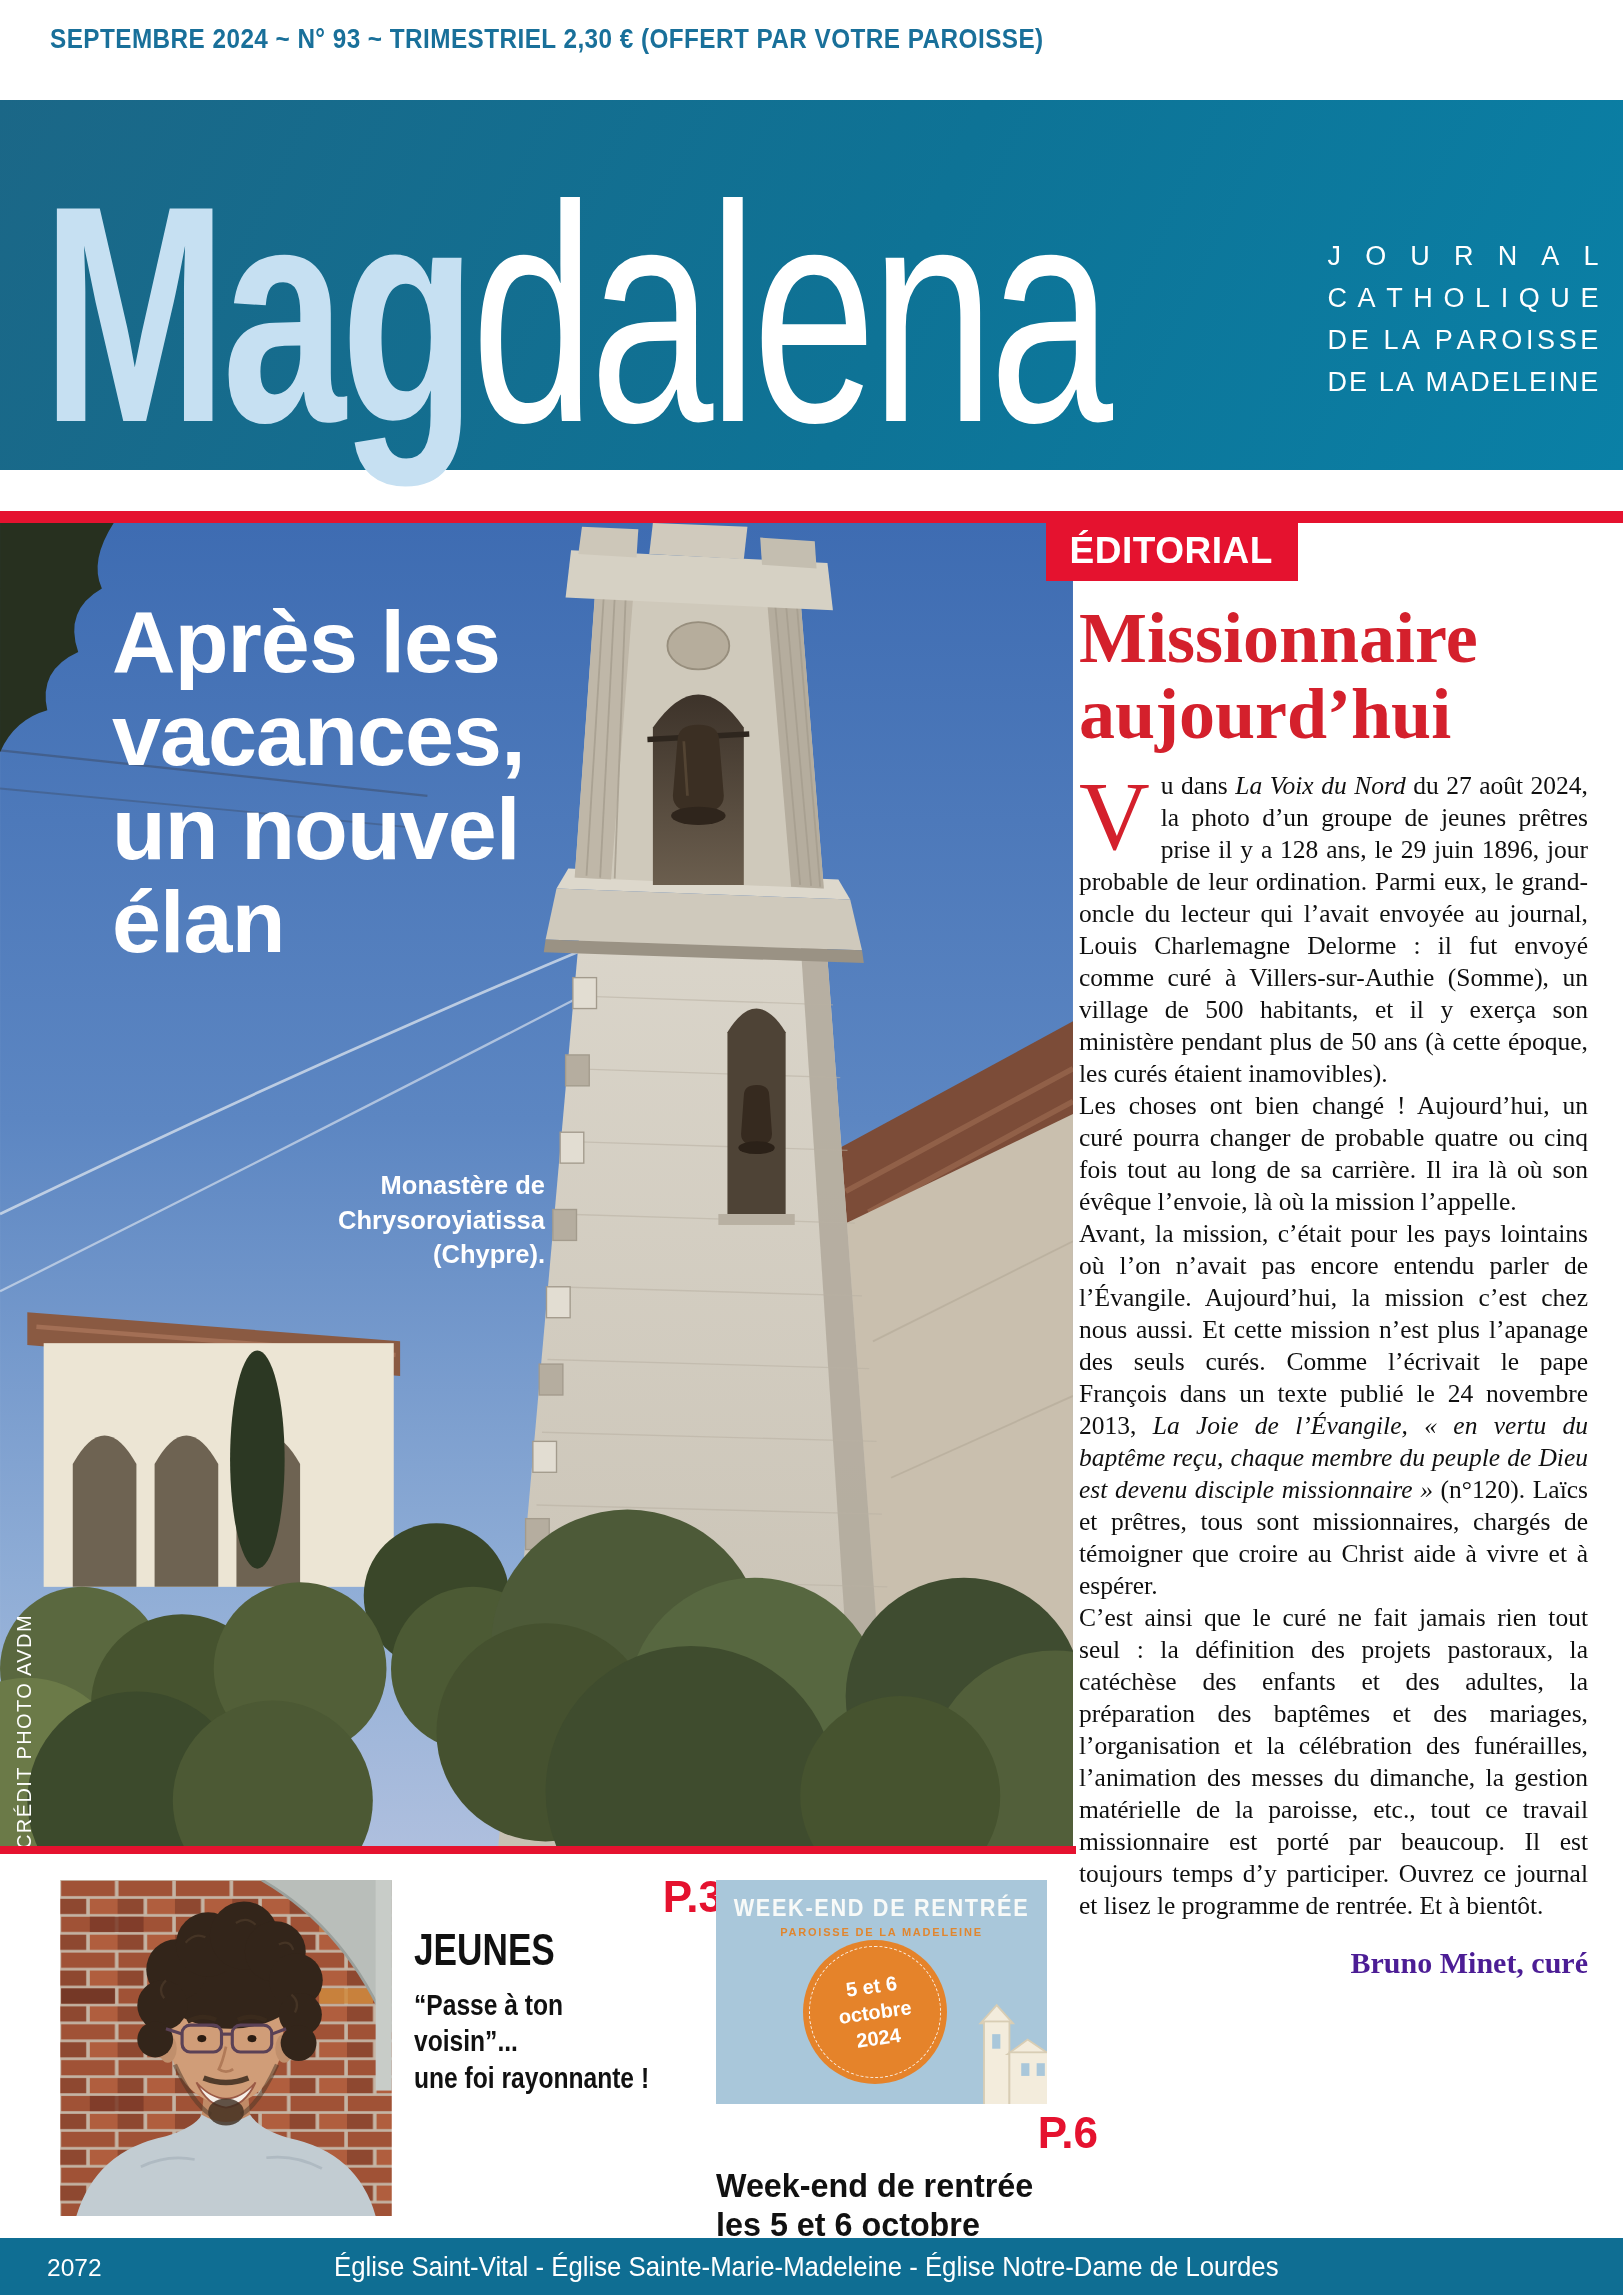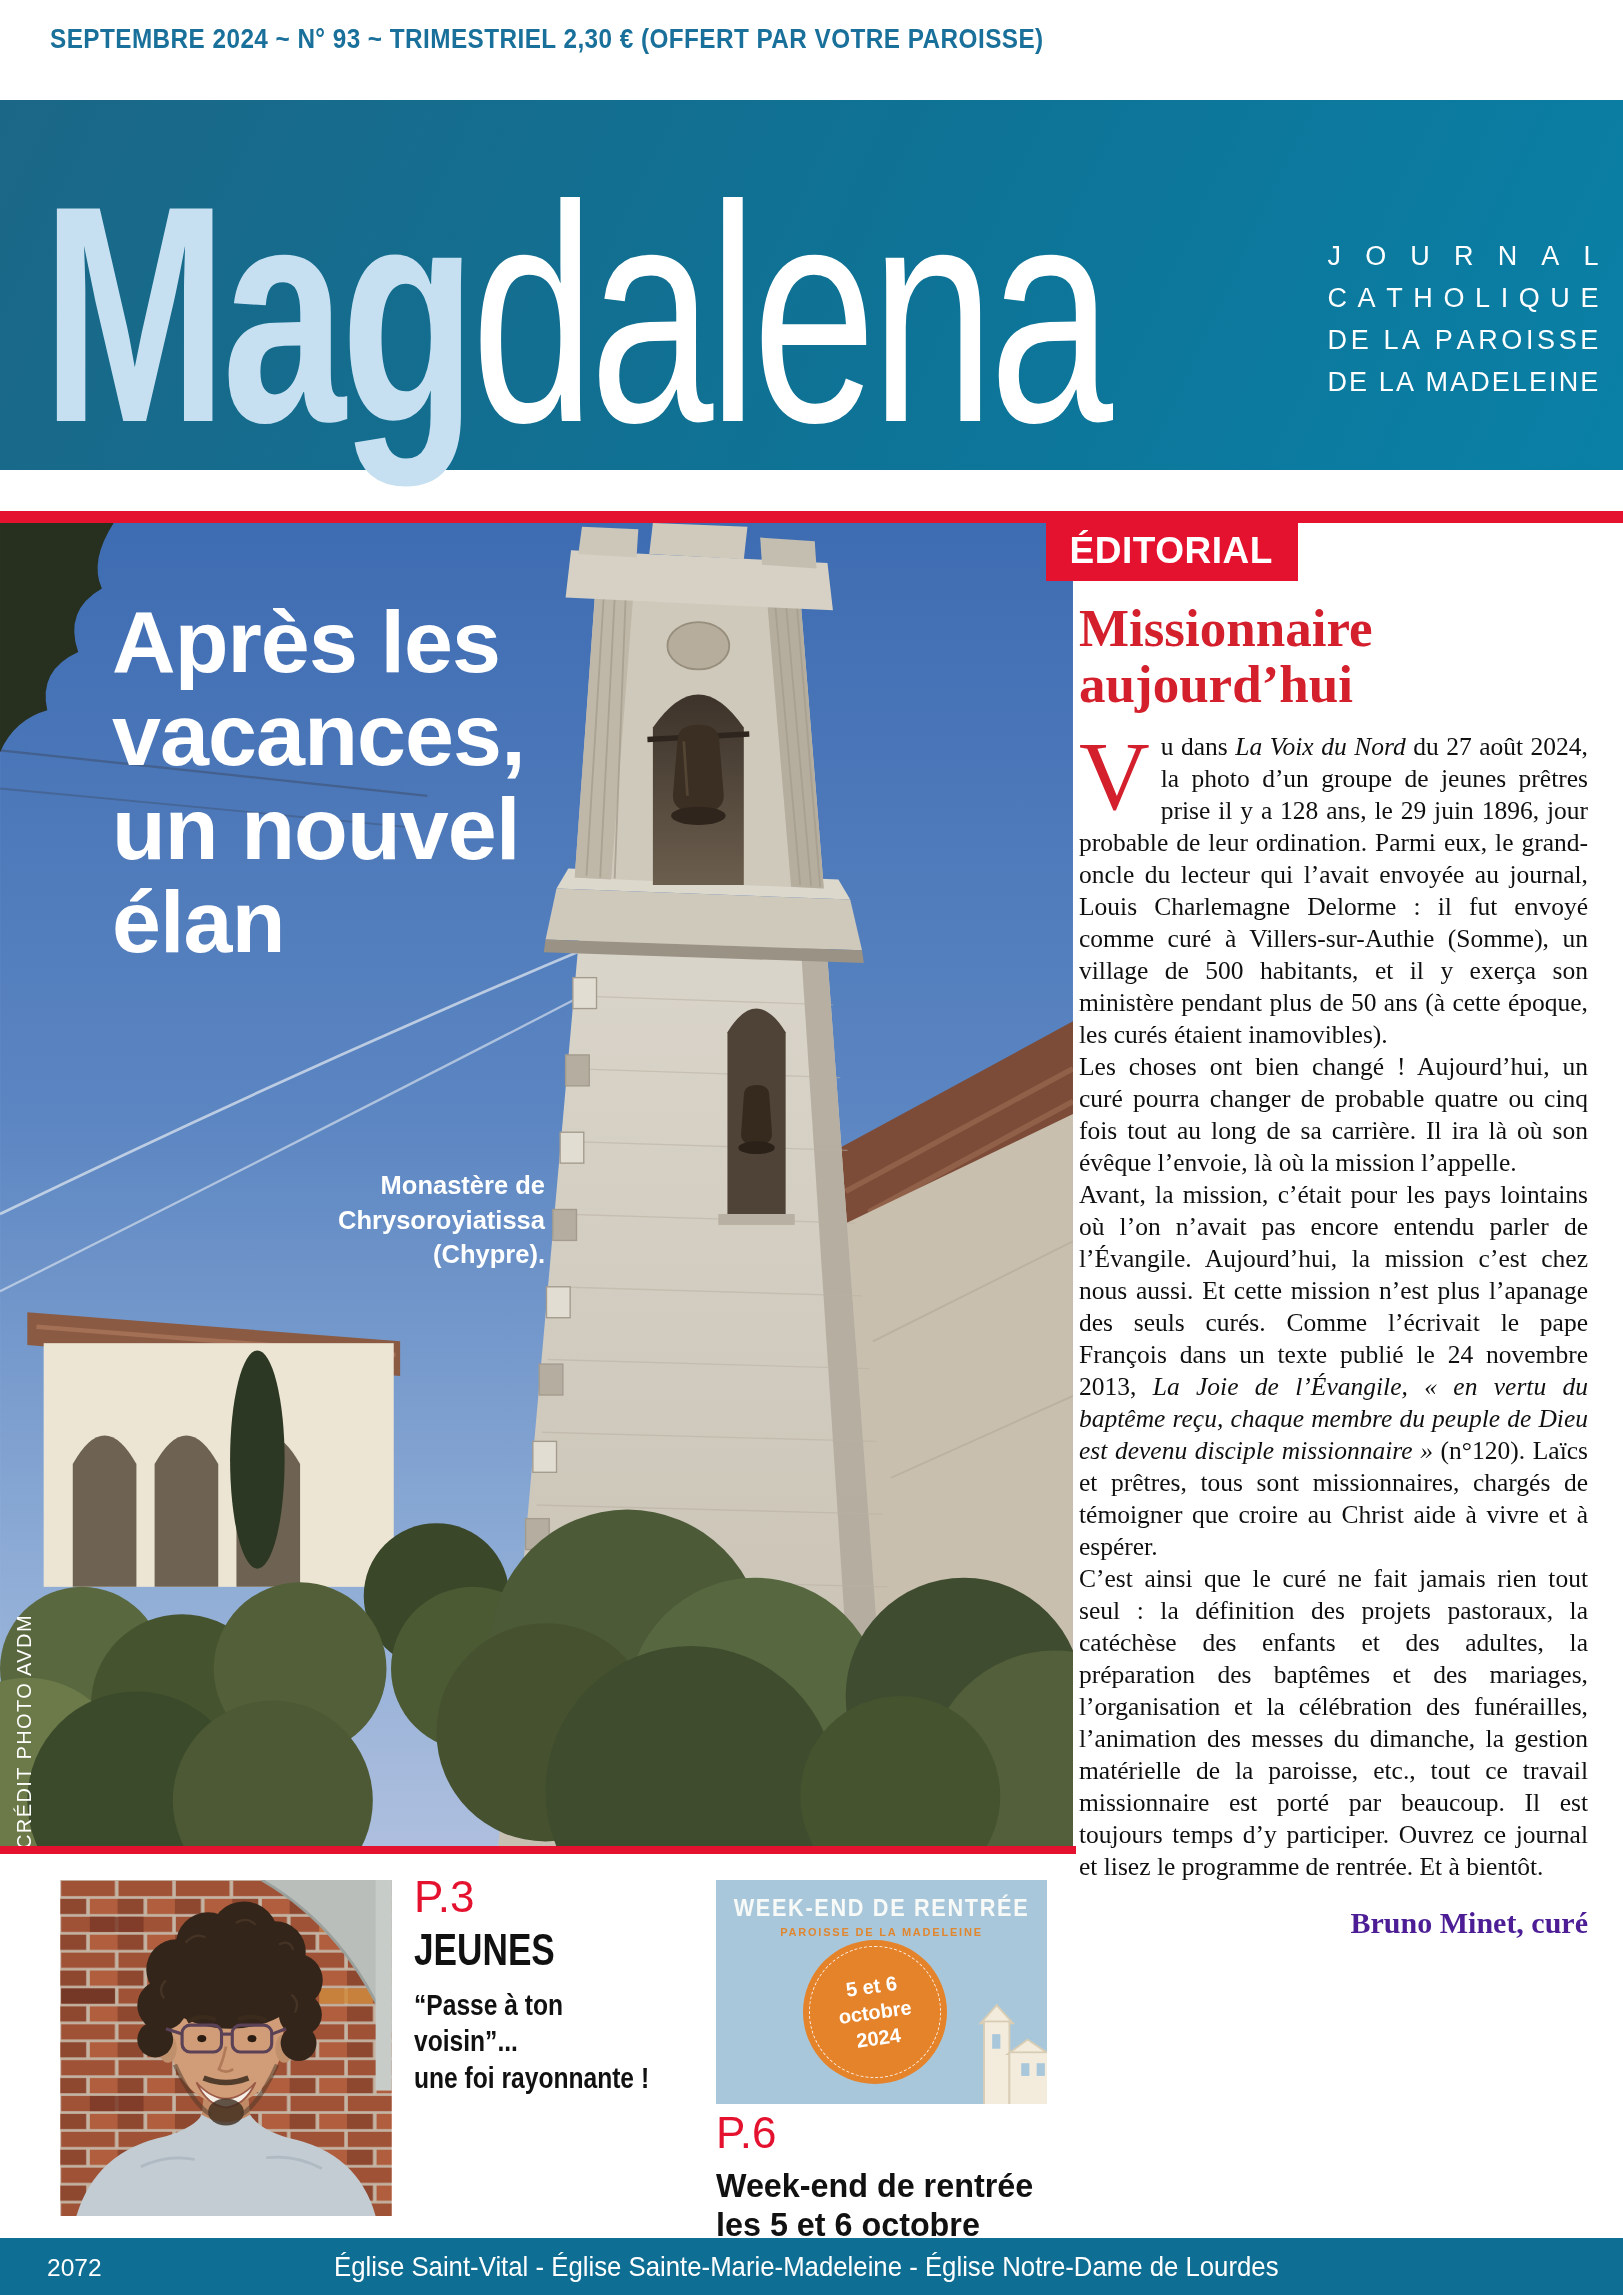--- a/index.html
+++ b/index.html
@@ -28,33 +28,33 @@
     font-size:88px;line-height:1.06;white-space:pre-line;letter-spacing:-0.9px;}
   .caption{position:absolute;left:218px;top:1168px;width:327px;text-align:right;color:#fff;
     font-weight:bold;font-size:25.5px;line-height:1.36;white-space:pre-line;}
   .photo-credit{position:absolute;left:12.7px;top:1584px;color:#fff;font-size:20px;
     letter-spacing:1.4px;writing-mode:vertical-rl;transform:rotate(180deg);height:265px;}
   
   .editorial{position:absolute;left:1046px;top:523px;width:545px;}
   .ed-badge{display:inline-block;background:#e5122f;color:#fff;font-weight:bold;
     font-size:37px;padding:7.3px 25.5px 9px 23.6px;letter-spacing:0.5px;}
   .ed-title{margin:20px 0 0 33px;font-family:"Liberation Serif",serif;font-weight:bold;
-    color:#d4202c;font-size:53px;line-height:1.05;white-space:pre-line;}
+    color:#d4202c;font-size:72px;line-height:1.05;white-space:pre-line;}
   .ed-body{margin:18px 0 0 33px;width:509px;font-family:"Liberation Serif",serif;
     font-size:25.5px;line-height:32px;text-align:justify;color:#101010;}
   .ed-body p{margin:0;}
   .ed-body em{font-style:italic;}
   .dropcap{float:left;font-size:98px;line-height:.82;color:#d4202c;
     padding:5.5px 11px 0 0;font-family:"Liberation Serif",serif;}
   .ed-sign{margin:23.6px 0 0 33px;width:509px;text-align:right;
     font-family:"Liberation Serif",serif;font-weight:bold;font-size:30px;color:#4c1d95;}
   
   .teaser-photo{position:absolute;left:58px;top:1880px;width:336px;height:336px;overflow:hidden;}
   .jeunes{position:absolute;left:414px;top:1875px;width:309px;}
-  .page-ref{color:#e5122f;font-weight:normal;font-size:44px;line-height:1;}
+  .page-ref{color:#e5122f;font-weight:bold;font-size:44px;line-height:1;text-align:right;}
   .jeunes-cat{font-weight:bold;font-size:44px;line-height:1;margin-top:9px;color:#111;
     transform:scaleX(.8);transform-origin:left top;letter-spacing:0;}
   .jeunes-quote{font-weight:bold;font-size:30px;line-height:1.22;margin-top:14.5px;color:#111;
     transform:scaleX(.82);transform-origin:left top;white-space:pre-line;}
   .poster{position:absolute;left:716px;top:1880px;width:331px;height:224px;
     background:#a9c7da;overflow:hidden;}
   .poster-title{margin-top:14.5px;text-align:center;color:#fdfdfa;font-weight:bold;
     font-size:23.6px;letter-spacing:1.8px;transform:scaleX(.92);opacity:.95;}
   .poster-sub{text-align:center;color:#e0862f;font-weight:bold;font-size:11px;
     letter-spacing:1.8px;margin-top:4.5px;}

